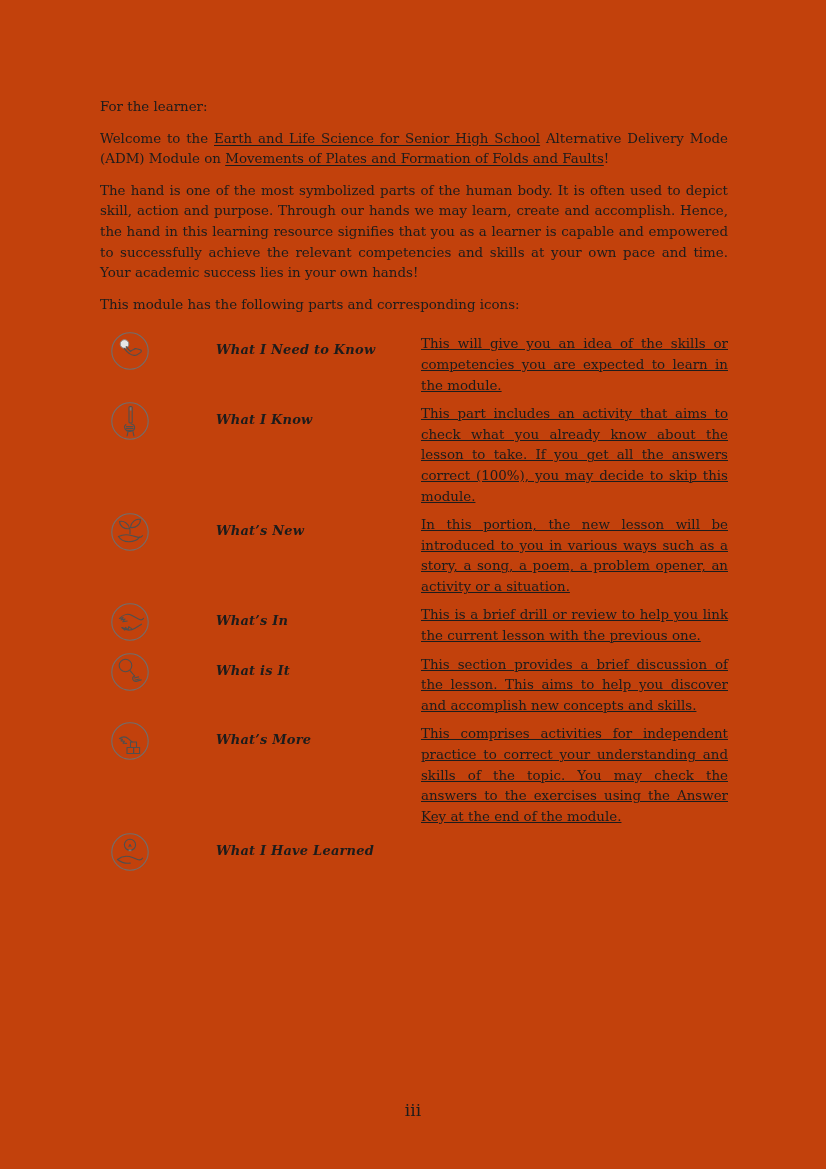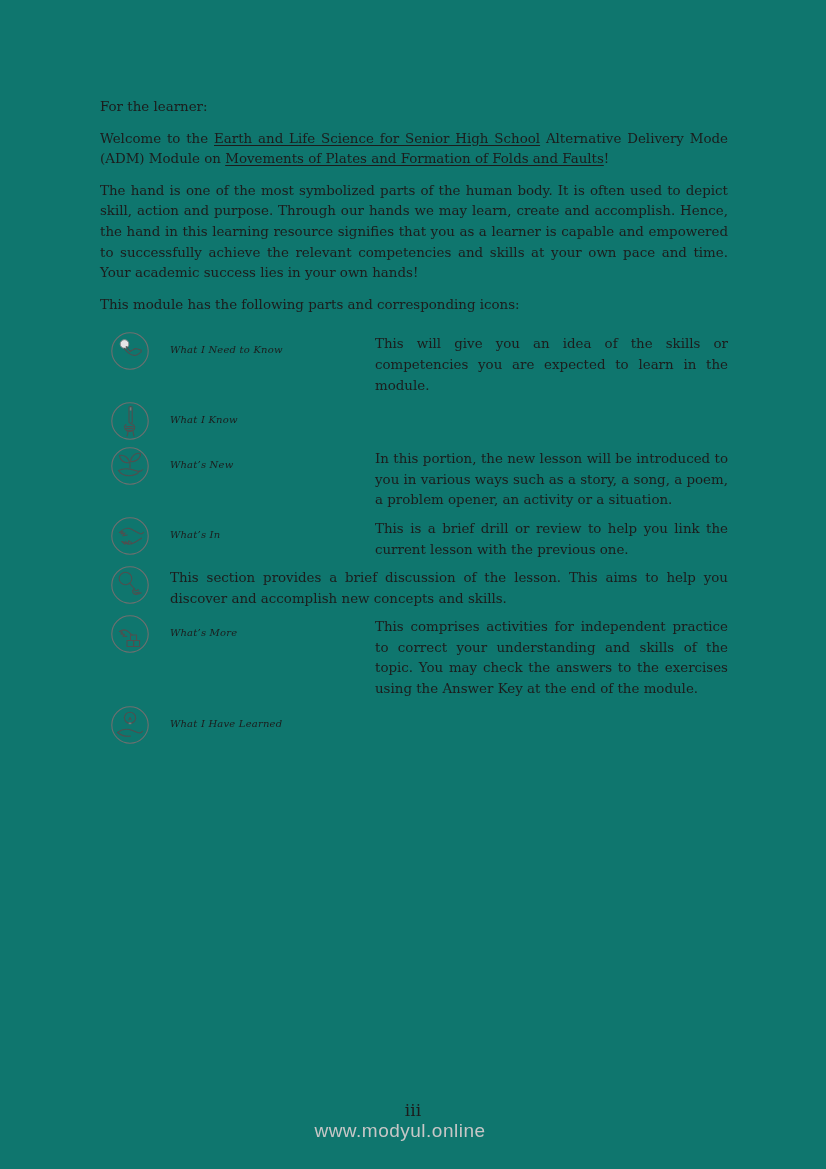--- a/index.html
+++ b/index.html
@@ -1,20 +1,20 @@
 <!DOCTYPE html>
 <html><head>
 <meta charset="utf-8">
 <style>
   html, body { margin: 0; padding: 0; background: #ffffff; }
   .page {
     position: relative;
     width: 826px;
     height: 1169px;
-    background: #0f766e;
+    background: #c2410c;
     overflow: hidden;
     font-family: "DejaVu Serif", "Liberation Serif", serif;
     color: #1c1c1c;
   }
   .content {
     position: absolute;
     left: 100px;
     top: 97px;
     width: 628px;
     font-size: 13.4px;
@@ -26,26 +26,27 @@
   .parts-heading { margin-bottom: 19px !important; }
 
   .parts-table { width: 100%; }
   .part-row { display: flex; align-items: flex-start; margin-bottom: 8px; }
   .cell-icon { flex: 0 0 70px; padding-left: 10px; margin-top: -3px; box-sizing: border-box; }
   .cell-icon svg { display: block; width: 40px; height: 40px; }
   .cell-label {
     flex: 0 0 205px;
     padding-top: 6px;
     box-sizing: border-box;
-    font-weight: normal;
+    font-weight: bold;
     font-style: italic;
-    font-size: 10px;
+    font-size: 13px;
     letter-spacing: 0.2px;
+    margin-left: 46px;
   }
-  .cell-desc { flex: 1 1 auto; text-align: justify; }
+  .cell-desc { flex: 1 1 auto; text-align: justify; text-decoration: underline; }
 
   .icon-line { fill: none; stroke: #4f4f4f; stroke-width: 1.1; stroke-linecap: round; stroke-linejoin: round; }
   .icon-ring { fill: none; stroke: #6f6f6f; stroke-width: 1.1; }
 
   .page-number {
     position: absolute;
     left: 0; right: 0;
     top: 1100px;
     text-align: center;
     font-size: 17px;
@@ -99,20 +100,21 @@
           <svg viewBox="0 0 40 40">
             <circle class="icon-ring" cx="20" cy="20" r="18.2"></circle>
             <rect class="icon-line" x="19" y="5.5" width="3.2" height="16.5" rx="1"></rect>
             <rect x="19.8" y="6.3" width="1.6" height="3.2" fill="#777" stroke="none"></rect>
             <path class="icon-line" d="M16 23.5 c-1.4 1 -1.8 3 -.8 4.6 1 1.7 3.2 2.6 5.4 2.3 2.4 -.3 4 -1.8 4 -3.8 0 -2 -1.4 -3.4 -3.4 -3.6"></path>
             <path class="icon-line" d="M16.5 25.6 h6.4 M16.3 27.5 h6.8 M17.1 29.4 h5.5"></path>
             <path class="icon-line" d="M18 30.8 l-.9 4.2 M23 30.6 l.9 4.3"></path>
           </svg>
         </div>
         <div class="cell-label">What I Know</div>
+        <div class="cell-desc">This part includes an activity that aims to check what you already know about the lesson to take. If you get all the answers correct (100%), you may decide to skip this module.</div>
       </div>
 
       <div class="part-row">
         <div class="cell-icon">
           <svg viewBox="0 0 40 40">
             <circle class="icon-ring" cx="20" cy="20" r="18.2"></circle>
             <path class="icon-line" d="M19.5 16.5 c-1 -5 -5.5 -8 -10 -7 .3 4.8 5 8 10 7 z"></path>
             <path class="icon-line" d="M20.5 15.5 c.5 -5.5 5 -9 10 -8 0 5 -5 9 -10 8 z"></path>
             <path class="icon-line" d="M19.8 16.5 c.3 2 .3 3.6 .2 5.2"></path>
             <path class="icon-line" d="M8.5 24.5 c4 -2 8.5 -2.3 13 -1 l6 1.6 c2 .5 4 0 5 -1.4"></path>
@@ -140,20 +142,21 @@
       <div class="part-row">
         <div class="cell-icon">
           <svg viewBox="0 0 40 40">
             <circle class="icon-ring" cx="20" cy="20" r="18.2"></circle>
             <circle class="icon-line" cx="15.5" cy="13.5" r="6.3"></circle>
             <path class="icon-line" d="M20 18.6 l4.6 5.4"></path>
             <path class="icon-line" d="M24.5 24 c-1.5 .5 -2.3 2 -1.6 3.4 .8 1.5 2.6 2.2 4.3 1.7 l4 -1.2"></path>
             <path class="icon-line" d="M24.2 26 l4.4 -1.1 M25 28 l4.4 -1"></path>
           </svg>
         </div>
+        <div class="cell-label">What is It</div>
         <div class="cell-desc">This section provides a brief discussion of the lesson. This aims to help you discover and accomplish new concepts and skills.</div>
       </div>
 
       <div class="part-row">
         <div class="cell-icon">
           <svg viewBox="0 0 40 40">
             <circle class="icon-ring" cx="20" cy="20" r="18.2"></circle>
             <rect class="icon-line" x="20.5" y="21" width="6" height="5.5"></rect>
             <rect class="icon-line" x="17" y="26.5" width="6.6" height="6"></rect>
             <rect class="icon-line" x="23.6" y="26.5" width="6" height="6"></rect>
@@ -176,14 +179,13 @@
             <path class="icon-line" d="M7.5 27.5 c3.5 2.8 8.2 4.2 12.8 3.6"></path>
           </svg>
         </div>
         <div class="cell-label">What I Have Learned</div>
       </div>
 
     </div>
   </div>
 
   <div class="page-number">iii</div>
-  <div class="watermark">www.modyul.online</div>
 </div>
 
 </body></html>

